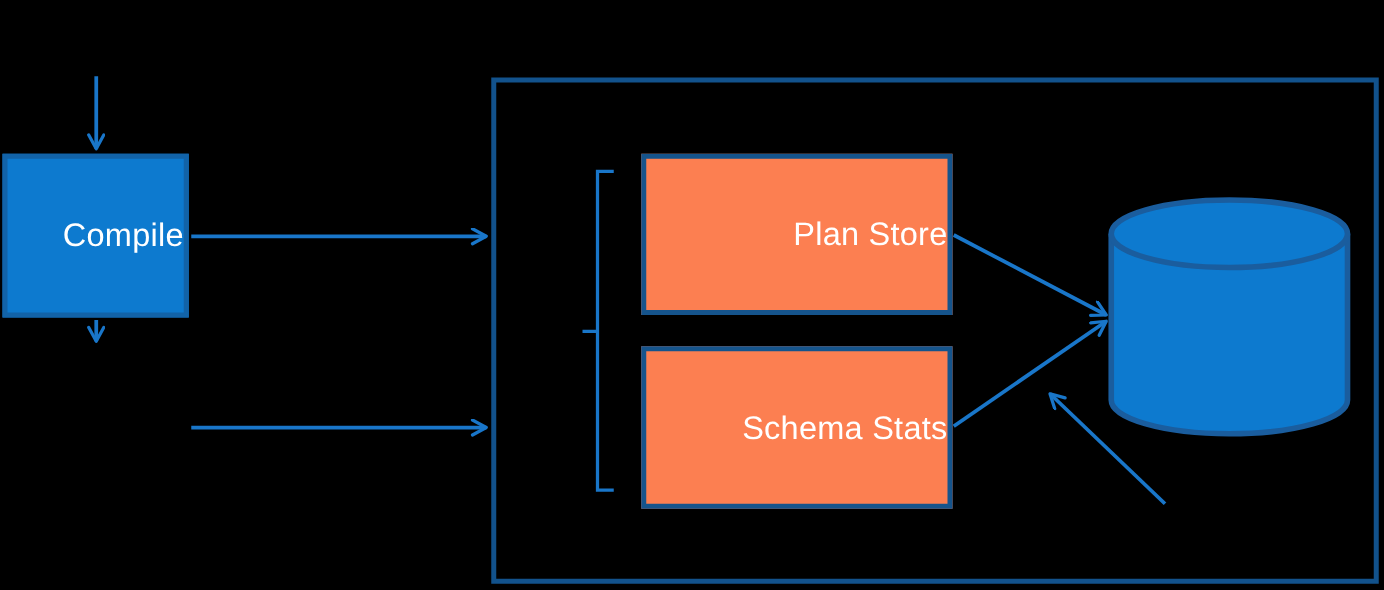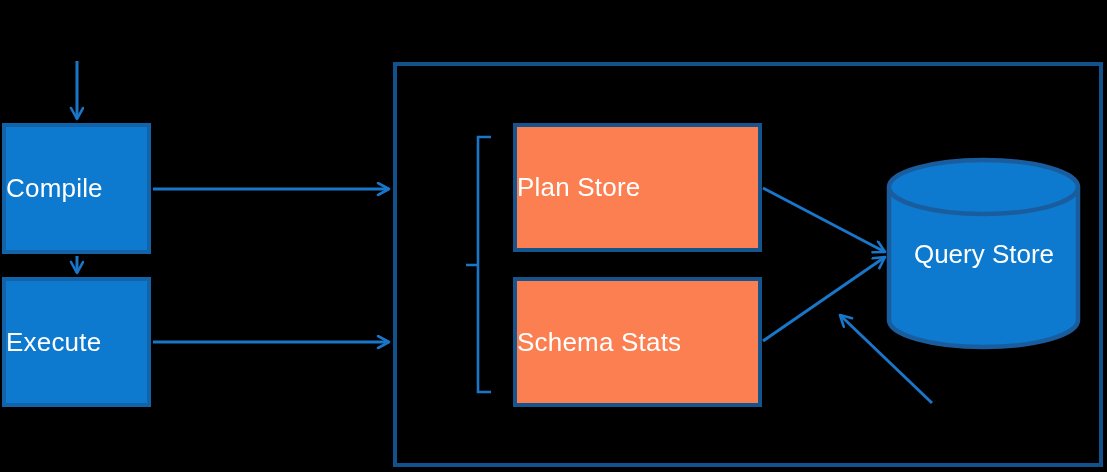--- a/index.html
+++ b/index.html
@@ -16,21 +16,21 @@
   }
   .layer {
     position: absolute;
     left: 0; top: 0;
   }
   .node {
     position: absolute;
     box-sizing: border-box;
     display: flex;
     align-items: center;
-    justify-content: flex-start;
+    justify-content: flex-end;
     color: #ffffff;
     font-size: 26px;
     letter-spacing: 0.2px;
   }
   .blue-node {
     background: #0d7acf;
     border: 4px solid #1263a8;
   }
   .orange-node {
     background: #fc7f51;
@@ -85,29 +85,25 @@
     <line x1="763" y1="341" x2="885" y2="257" stroke="#1976c9" stroke-width="3" marker-end="url(#ah)"></line>
     <line x1="932" y1="403" x2="840" y2="315" stroke="#1976c9" stroke-width="3" marker-end="url(#ah)"></line>
   </svg>
 
   <div id="container"></div>
 
   <div id="compile" class="node blue-node">
     <span>Compile</span>
   </div>
 
-  <div id="execute" class="node blue-node">
-    <span>Execute</span>
-  </div>
 
   <div id="planstore" class="node orange-node">
     <span>Plan Store</span>
   </div>
 
   <div id="runtimestats" class="node orange-node">
     <span>Schema Stats</span>
   </div>
 
   <div id="cyl-label">
-    <div>Query Store</div>
   </div>
 
 </div>
 
 </body></html>

